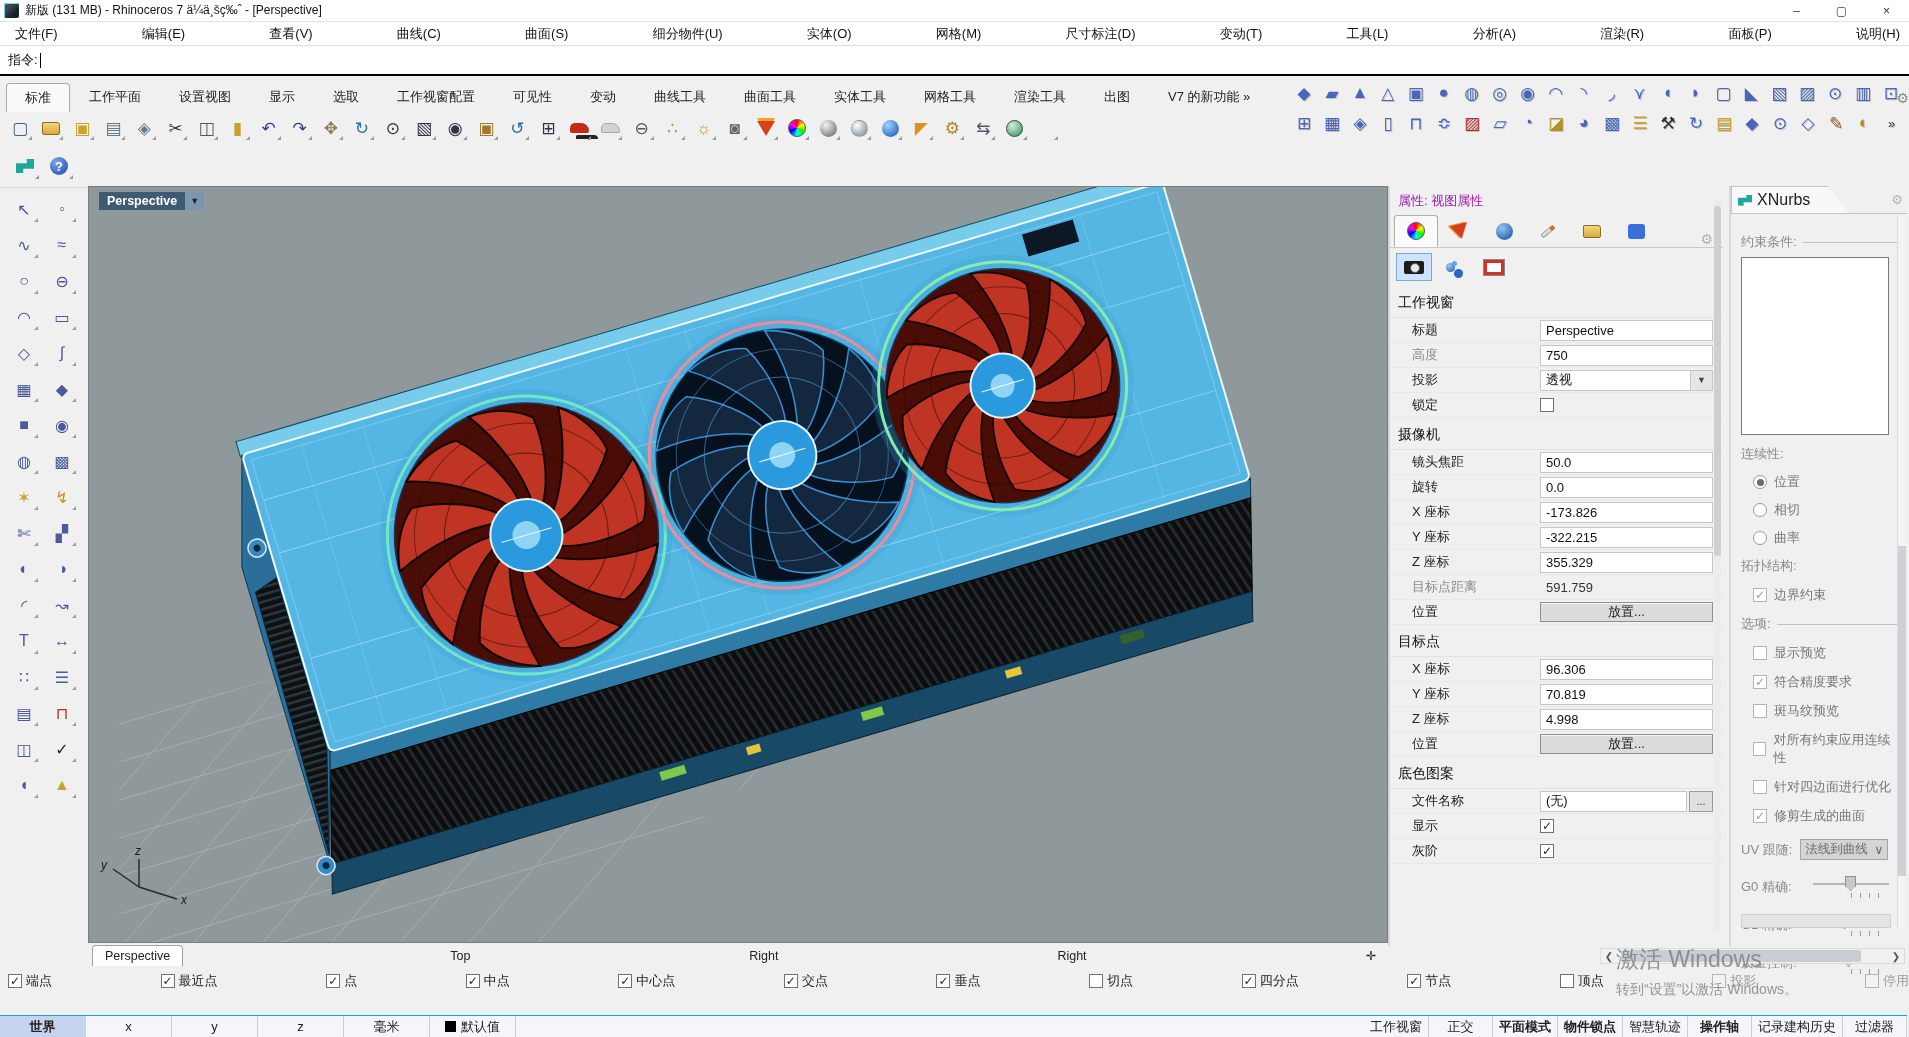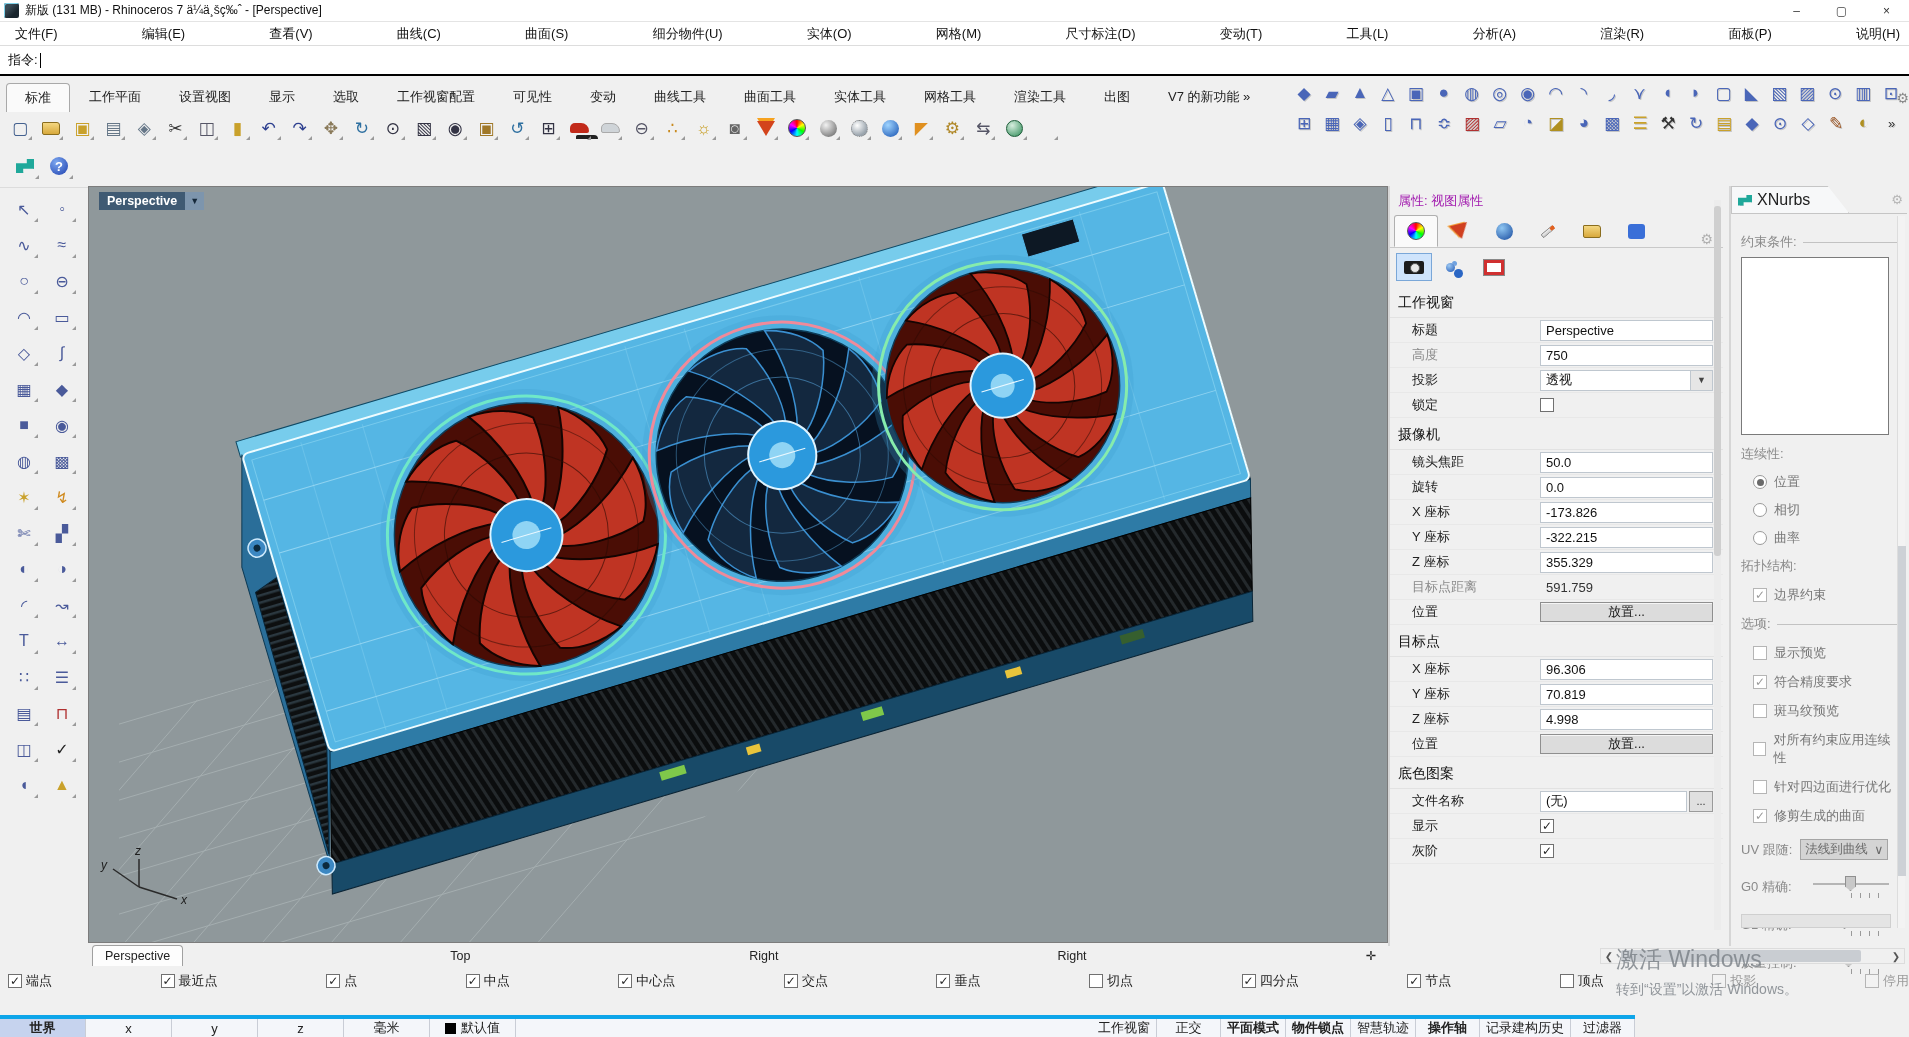--- a/index.html
+++ b/index.html
@@ -84,21 +84,21 @@
 
   
   #snapbar{left:0;top:968px;width:1909px;height:26px;display:flex;align-items:center;padding-left:8px;gap:13px;background:#f0f0f0;}
   .snap-item{display:flex;align-items:center;gap:4px;font-size:13px;color:#222;}
   .cb{width:14px;height:14px;border:1px solid #707070;background:#fff;display:flex;align-items:center;justify-content:center;font-size:12px;color:#222;}
   .snap-item.checked .cb::after{content:"✓";}
   .snap-item.disabled{color:#9a9a9a;}
   .snap-item.disabled .cb{border-color:#b5b5b5;background:#f2f2f2;}
 
   
-  #statusbar{left:0;top:1015px;width:1635px;height:22px;background:#f4f6fa;border-top:4px solid #0ea5e9;display:flex;align-items:stretch;font-size:13px;}
+  #statusbar{left:0;top:1015px;width:1907px;height:22px;background:#f4f6fa;border-top:1px solid #0ea5e9;display:flex;align-items:stretch;font-size:13px;}
   .st-cell{display:flex;align-items:center;justify-content:center;border-right:1px solid #c9cdd6;color:#222;padding:0 6px;}
   .st-cell.active{background:#c6d3ee;font-weight:bold;}
   .st-cell.bold{font-weight:bold;}
   .st-cell .swatch{width:11px;height:11px;background:#000;margin-right:5px;display:none;}
   .st-cell.swatch .swatch{display:inline-block;}
   #st-spacer{flex:1;border-right:none;}
 
   
   #props{left:1388px;top:186px;width:335px;height:760px;background:#f0f0f0;border-left:2px solid #d6d6d6;}
   #props-title{font-size:13px;color:#a21caf;padding:6px 8px 4px;}

